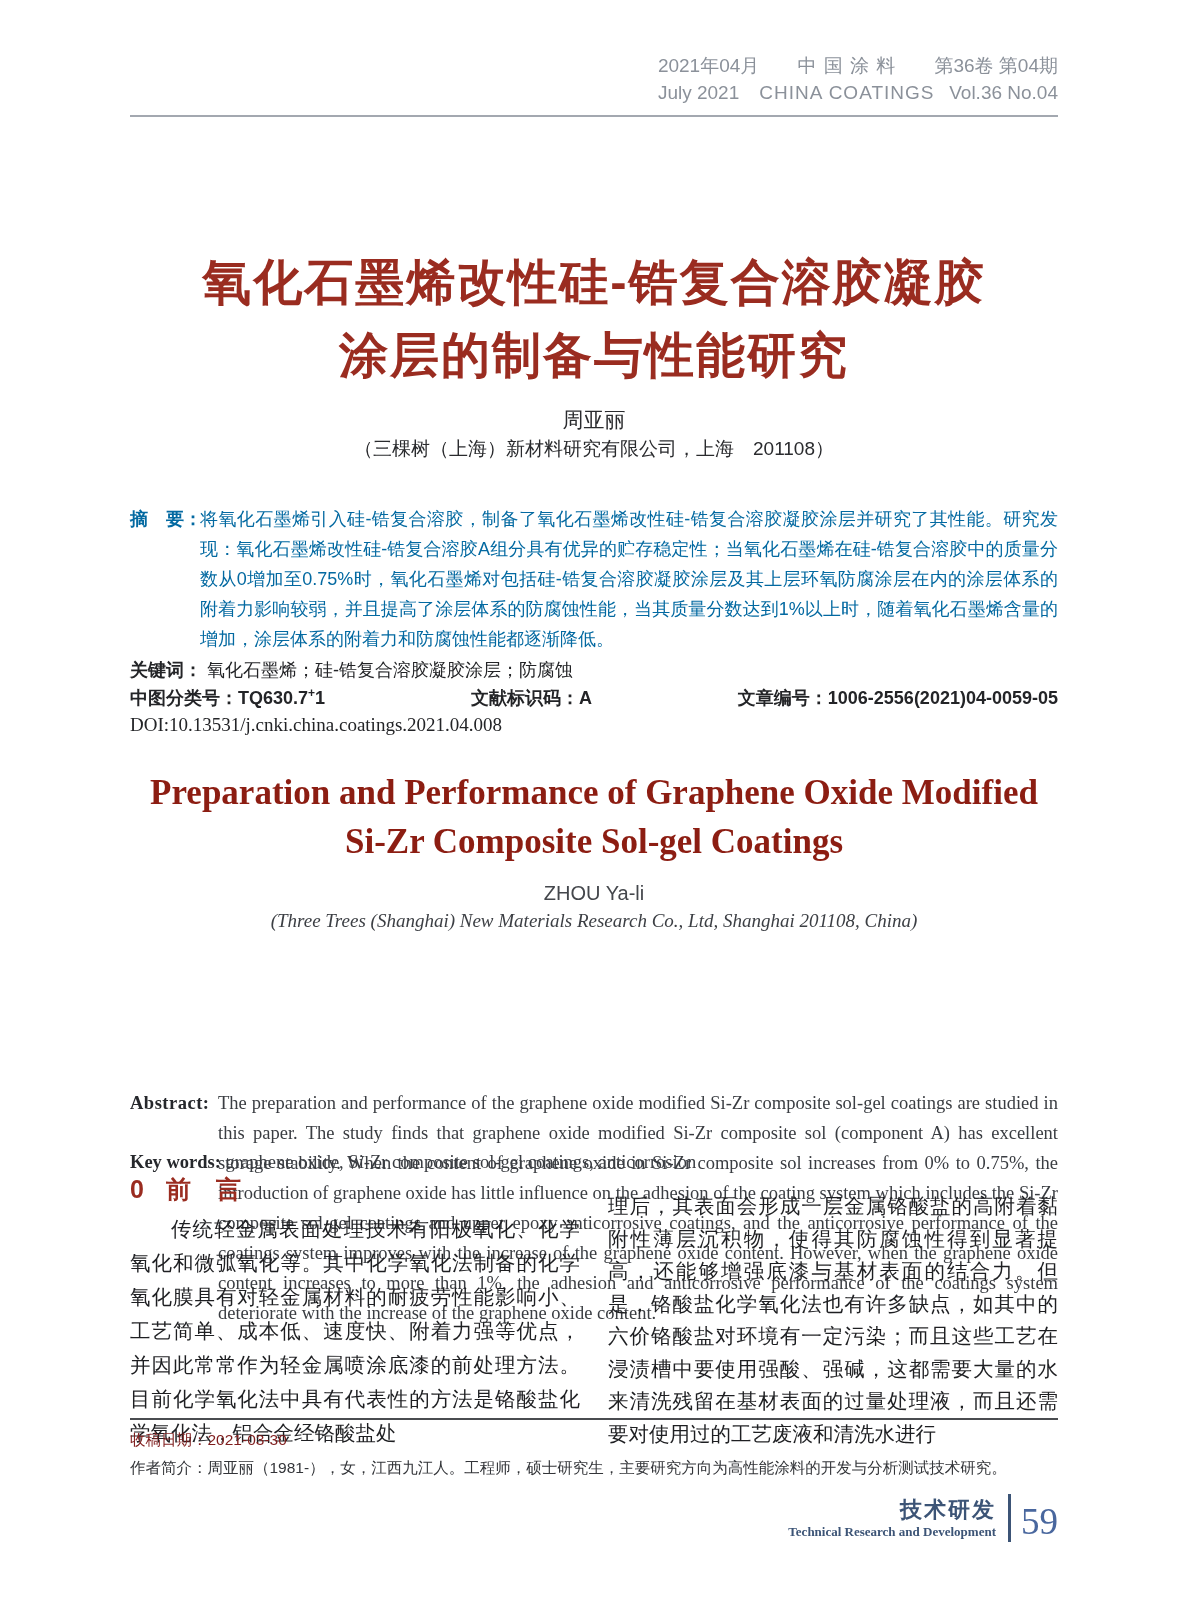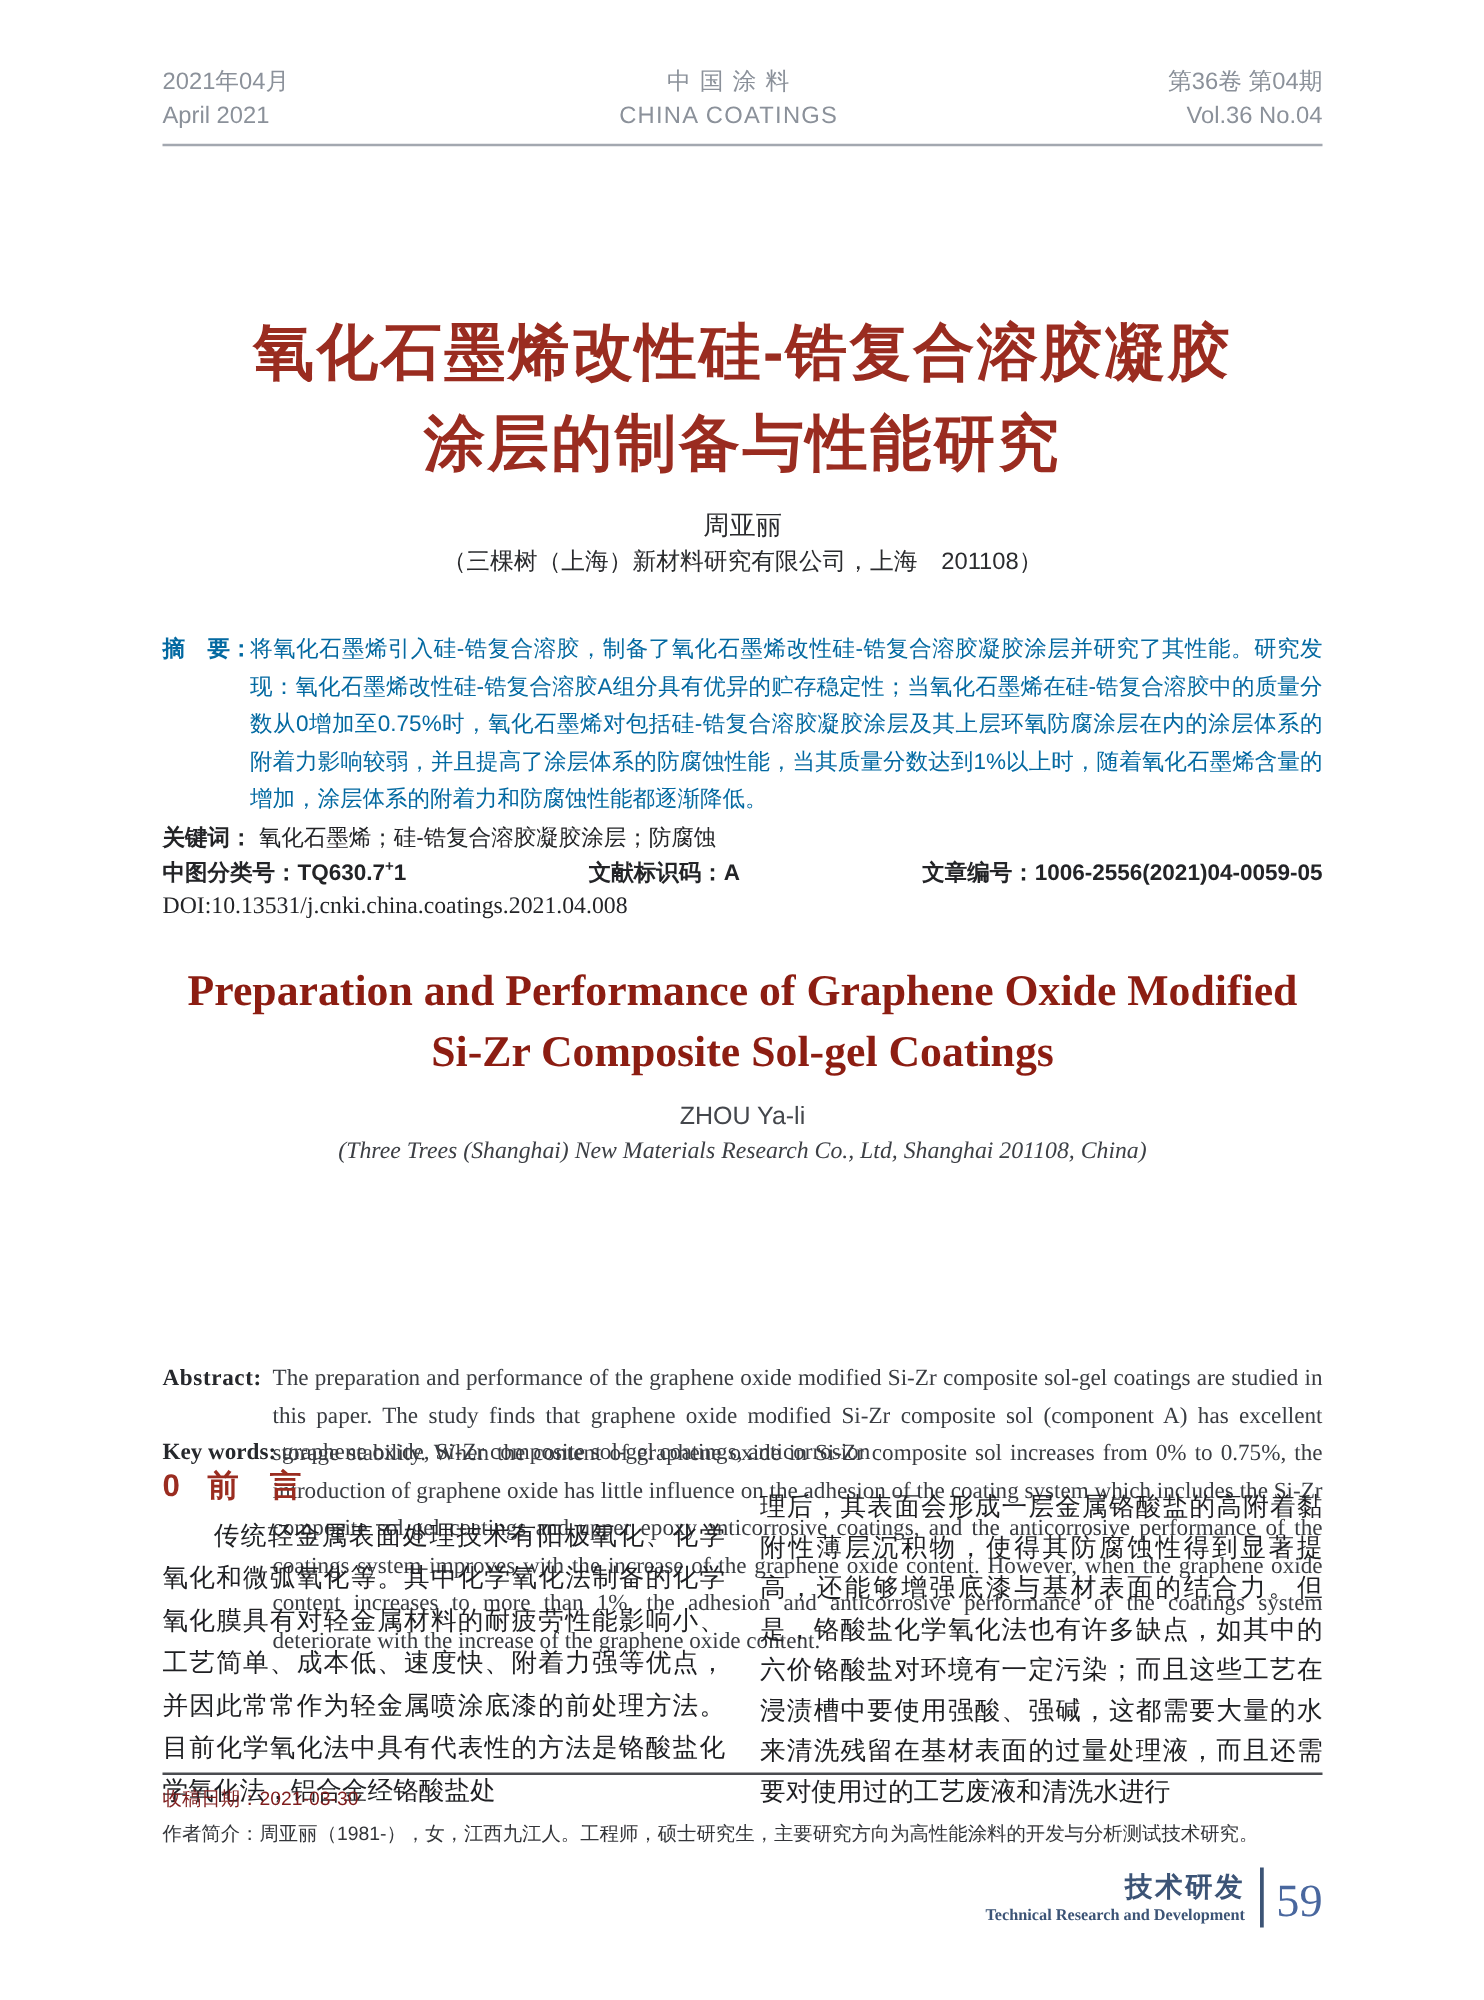--- a/index.html
+++ b/index.html
@@ -4,21 +4,21 @@
 <style>
   html,body { margin:0; padding:0; background:#ffffff; }
   .page {
     position:relative; width:1187px; height:1600px; background:#ffffff;
     overflow:hidden; font-family:"Liberation Sans", sans-serif; color:#212225;
   }
   .content { position:absolute; left:130px; top:0; width:928px; height:1600px; }
   .abs { position:absolute; left:0; width:928px; }
 
   
-  .journal-header { top:52px; display:flex; justify-content:space-between;
+  .journal-header { top:52px; display:flex; justify-content:flex-end;
     color:var(--header-gray,#8b919a); font-size:19px; line-height:27px;
     border-bottom:2px solid #a3a8b0; padding-bottom:9px; }
   .jh-left { text-align:left; }
   .jh-center { text-align:center; letter-spacing:1px; }
   .jh-right { text-align:right; }
 
   
   .title-cn { top:246px; text-align:center; color:var(--accent-red,#9a2c20);
     font-weight:bold; font-size:49px; line-height:73px; letter-spacing:2px; }
   .author-cn { top:406px; text-align:center; font-size:21px; color:#2a2b2e; }
@@ -78,21 +78,21 @@
 </style>
 </head>
 <body>
 
 <div class="page">
   <div class="content">
 
     <div class="abs journal-header">
       <div class="jh-left">
         <div>2021年04月</div>
-        <div>April 2021</div>
+        <div>July 2021</div>
       </div>
       <div class="jh-center">
         <div>中 国 涂 料</div>
         <div>CHINA COATINGS</div>
       </div>
       <div class="jh-right">
         <div>第36卷 第04期</div>
         <div>Vol.36  No.04</div>
       </div>
     </div>

